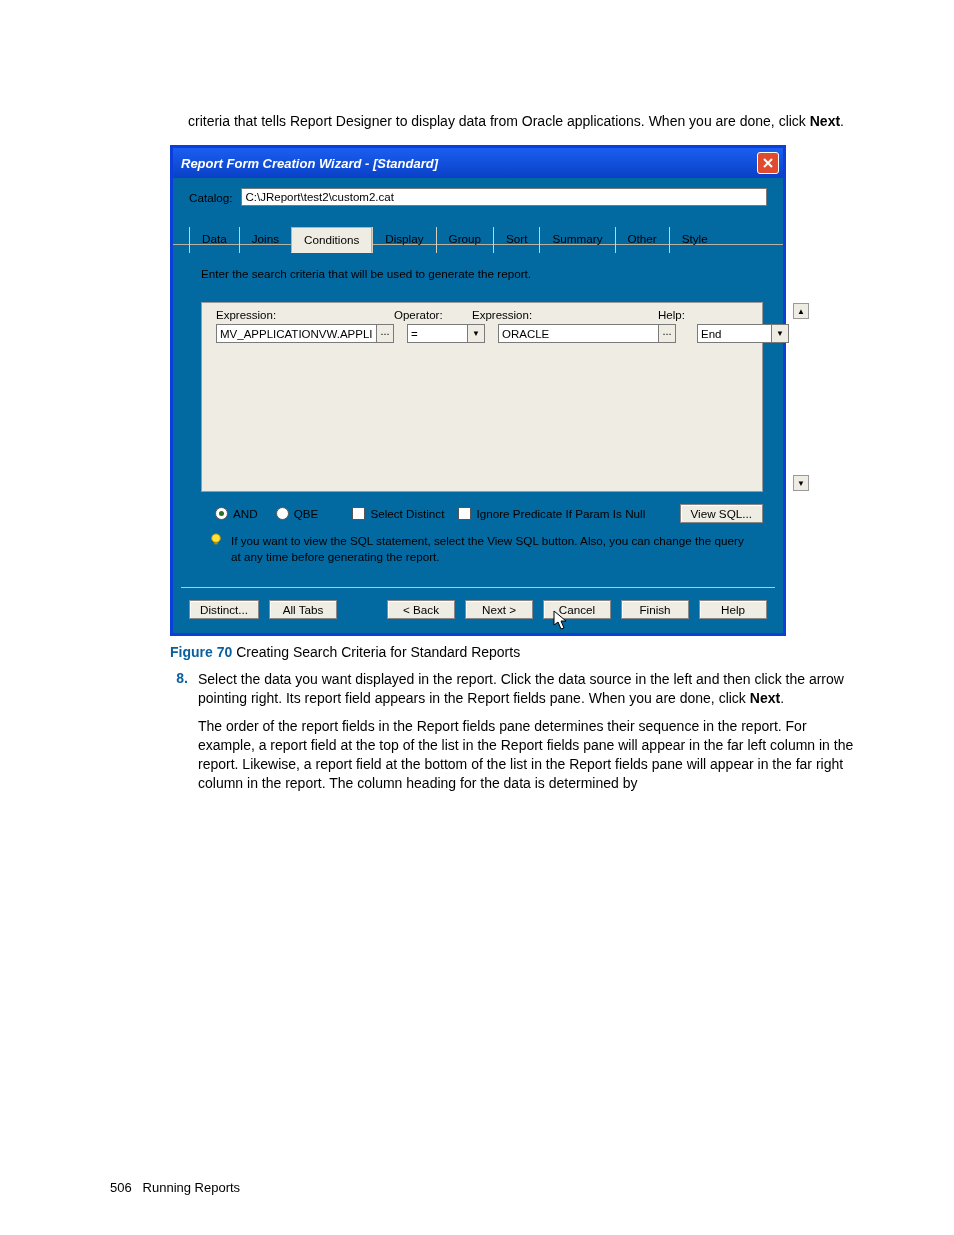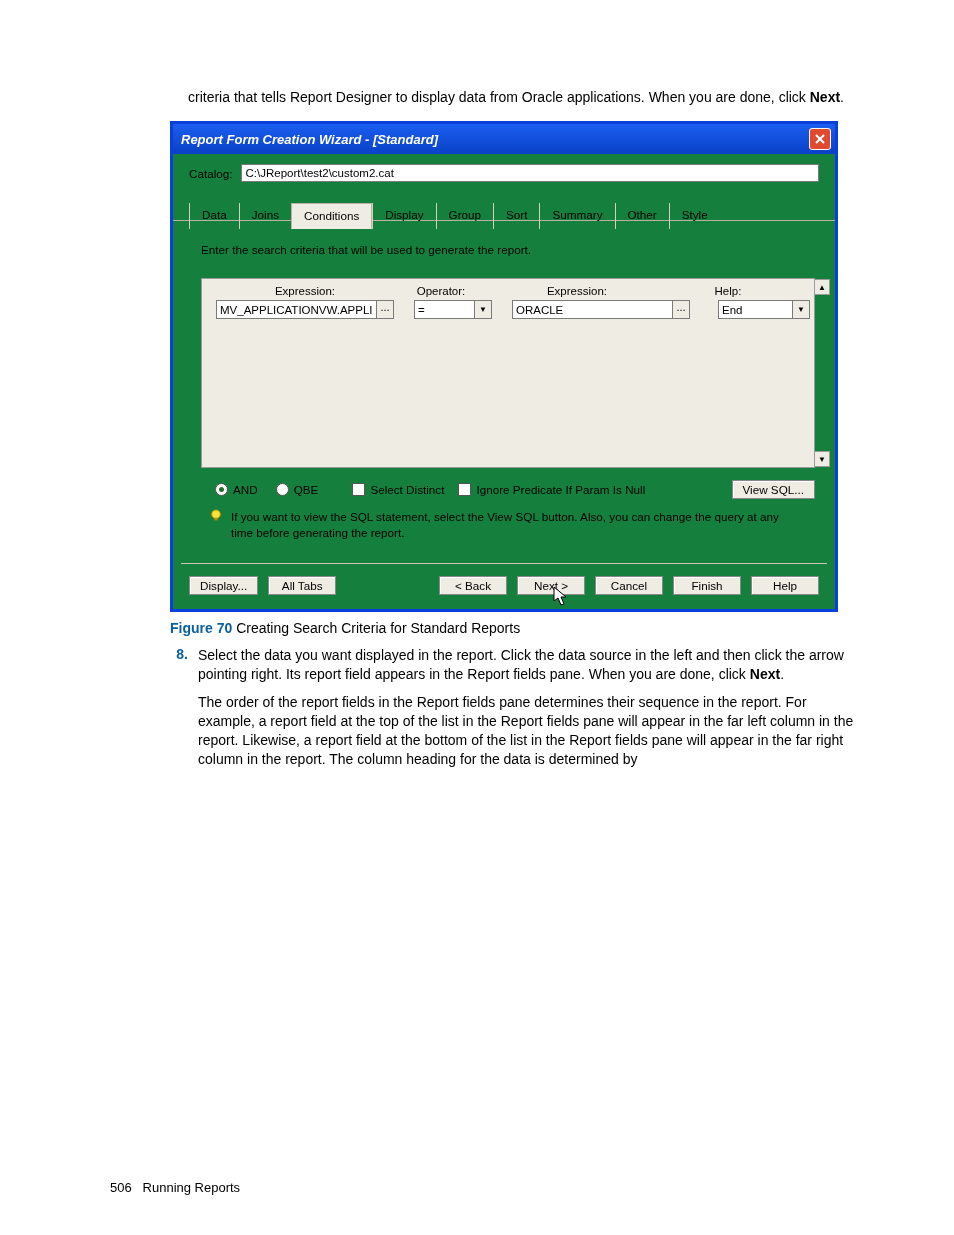--- a/index.html
+++ b/index.html
@@ -4,36 +4,36 @@
 <style>
   body {
     margin: 0;
     background: #fff;
     font-family: Arial, Helvetica, sans-serif;
     font-size: 14px;
     color: #000;
     width: 954px;
   }
   .page {
-    padding: 88px 90px 60px 110px;
+    padding: 112px 90px 60px 110px;
     box-sizing: border-box;
     width: 954px;
     min-height: 1235px;
     position: relative;
   }
   .intro {
     margin: 0 0 14px 78px;
     line-height: 1.38;
   }
   .intro b { font-weight: bold; }
   .screenshot {
     margin-left: 60px;
-    width: 668px;
+    width: 616px;
     border: 3px solid #0a3fdb;
-    background: #15803d;
+    background: #0369a1;
     box-sizing: border-box;
   }
   .titlebar {
     background: linear-gradient(#1b5ef0, #0941c7);
     color: #fff;
     font-weight: bold;
     font-style: italic;
     font-size: 13px;
     padding: 4px 4px 4px 8px;
     display: flex;
@@ -102,32 +102,31 @@
     background: #eeece3;
     padding: 6px 4px 4px 14px;
     min-height: 190px;
     box-sizing: border-box;
     position: relative;
     display: flex;
   }
   .criteria-cols { flex: 1; }
   .crit-head {
     display: flex;
-    gap: 8px;
+    gap: 0;
     font-size: 11.5px;
     margin-bottom: 3px;
-    text-align: center;
   }
   .col-expr1 { width: 178px; }
   .col-op    { width: 78px;  }
   .col-expr2 { width: 178px; }
   .col-more  { width: 92px;  margin-left: 8px;}
   .crit-row {
     display: flex;
-    gap: 20px;
+    gap: 13px;
     align-items: center;
   }
   .crit-row input, .crit-row .combo, .crit-row .combo2 {
     font-family: Tahoma, Arial, sans-serif;
     font-size: 11.5px;
     border: 1px solid #7a7a7a;
     background: #fff;
     height: 19px;
     box-sizing: border-box;
     padding: 1px 3px;
@@ -328,21 +327,21 @@
           <svg class="bulb" viewBox="0 0 16 16">
             <circle cx="8" cy="6" r="5" fill="#ffe13a" stroke="#b58b00"></circle>
             <rect x="6" y="10" width="4" height="3" fill="#b58b00"></rect>
           </svg>
           <span>If you want to view the SQL statement, select the View SQL button.  Also, you can change the query at any time before generating the report.</span>
         </div>
 
       </div>
       <div class="sep"></div>
       <div class="bottomrow">
-        <span class="btn">Display...</span>
+        <span class="btn">Distinct...</span>
         <span class="btn">All Tabs</span>
         <span class="spacer"></span>
         <span class="btn">&lt; Back</span>
         <span class="btn">Next &gt;</span>
         <span class="btn">Cancel</span>
         <span class="btn">Finish</span>
         <span class="btn">Help</span>
         <svg class="cursor" viewBox="0 0 18 22">
           <path d="M1 1 L1 15 L5 12 L8 19 L11 18 L8 11 L13 11 Z" fill="#fff" stroke="#000"></path>
         </svg>

